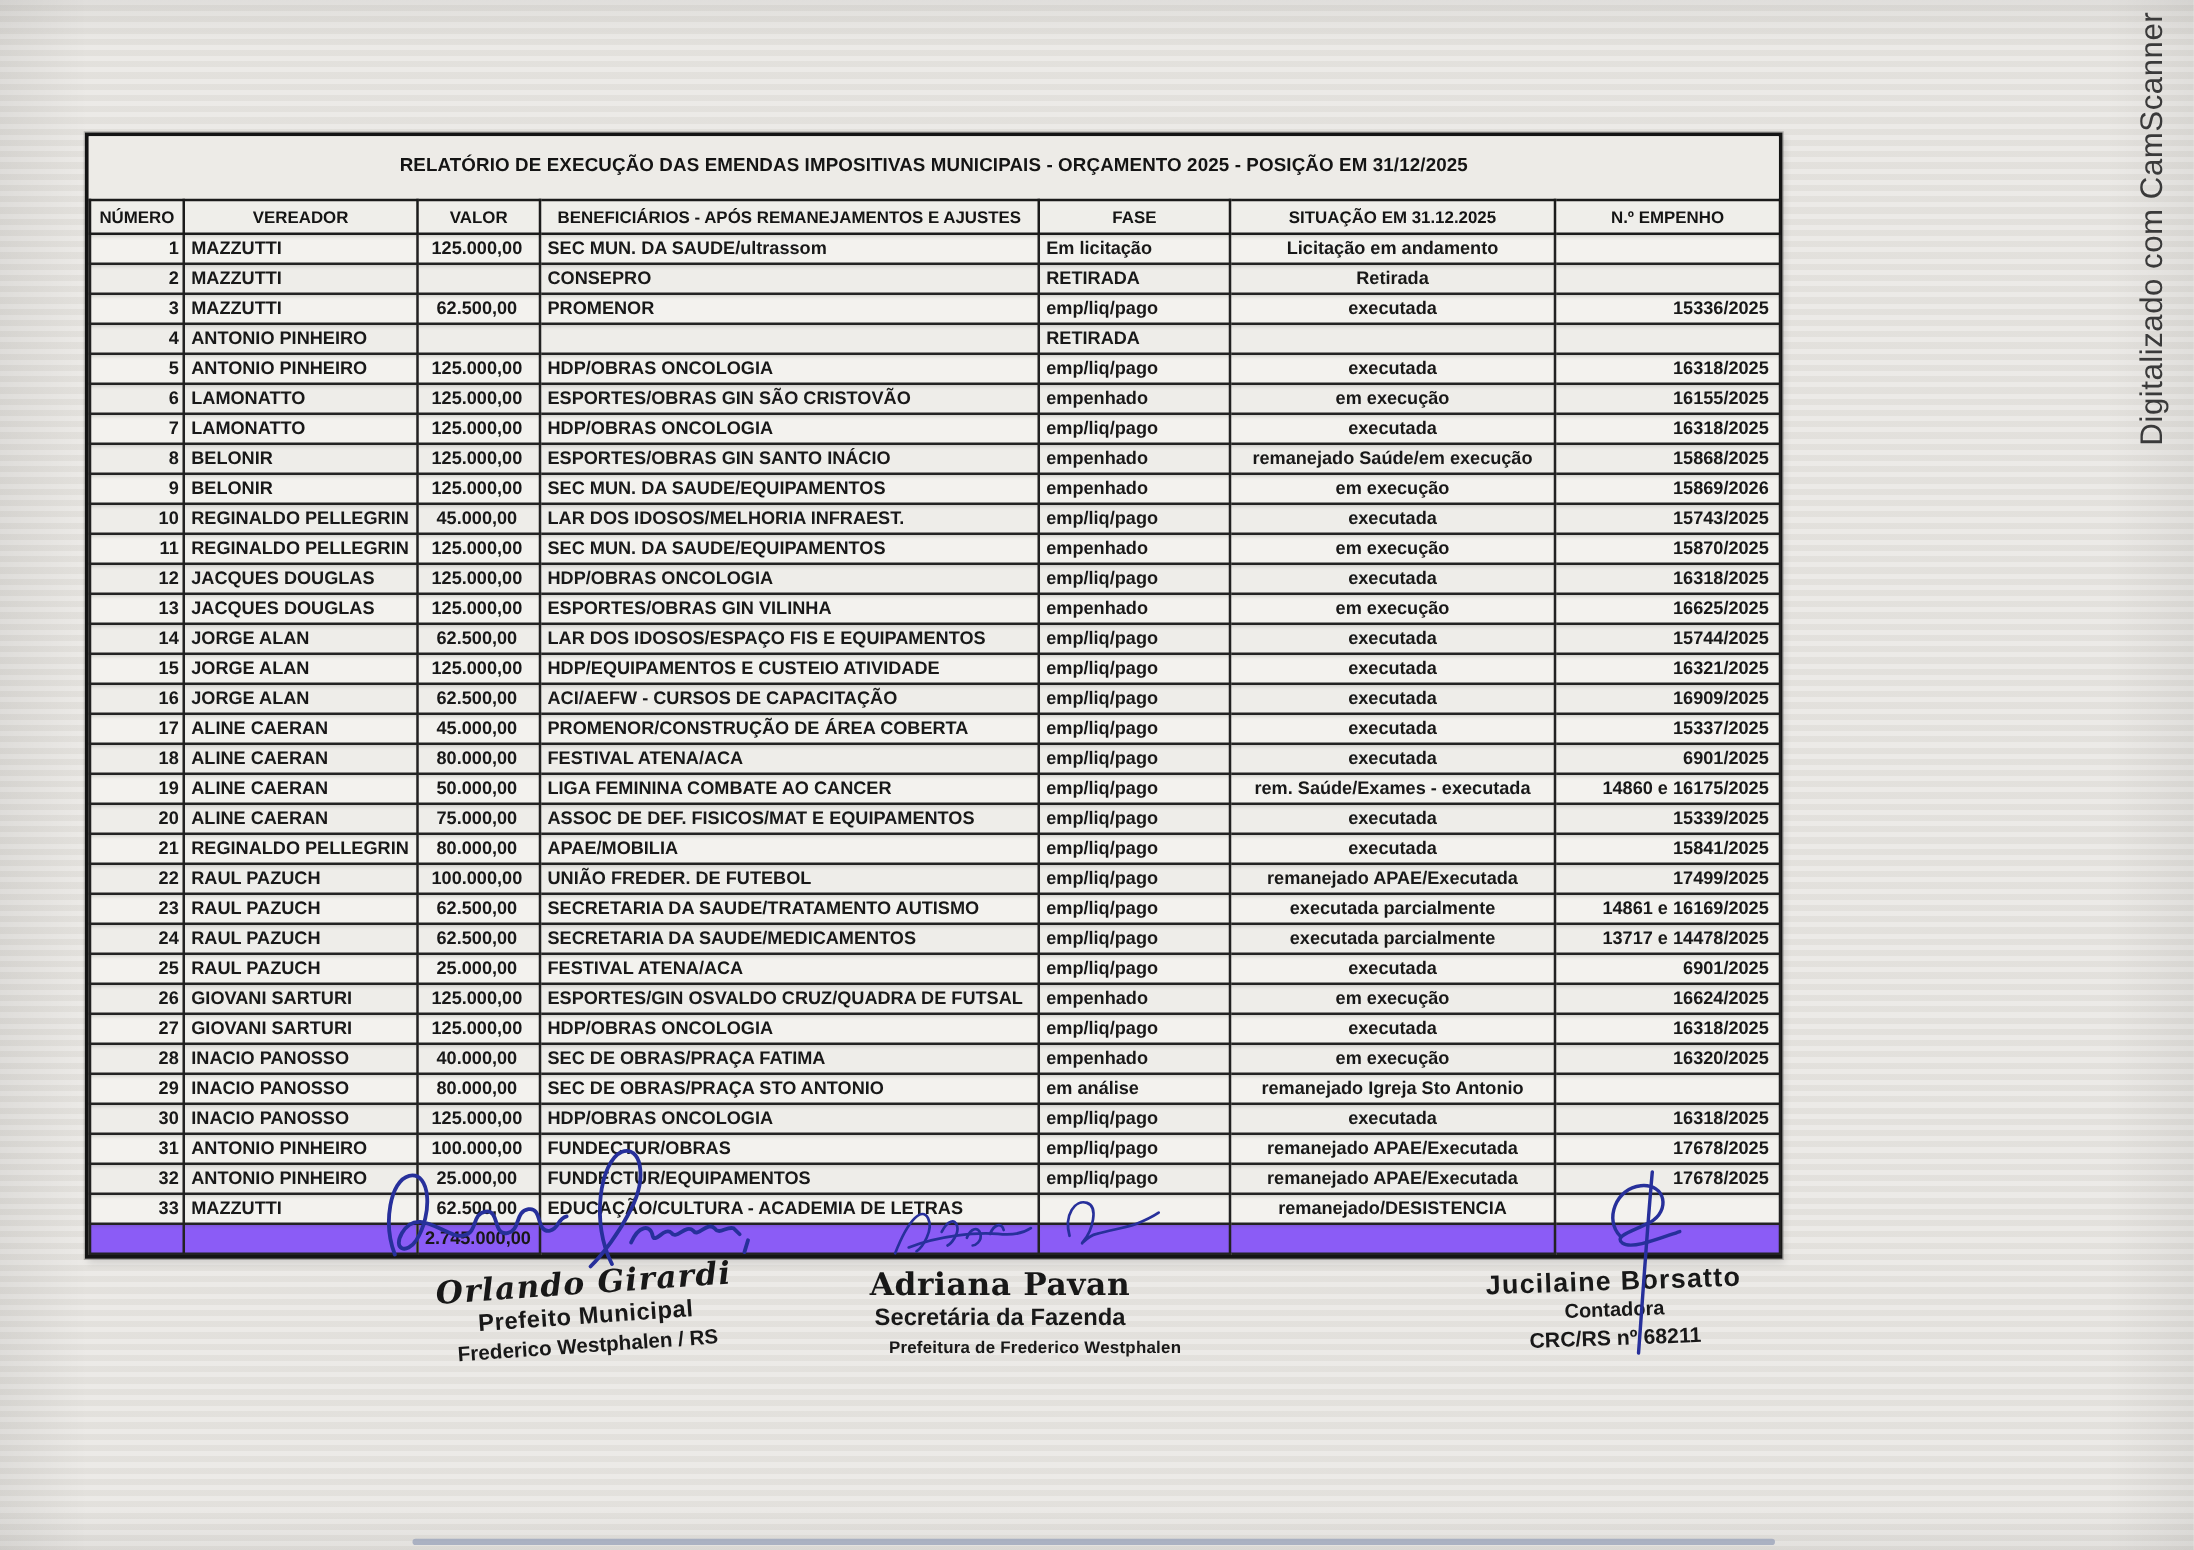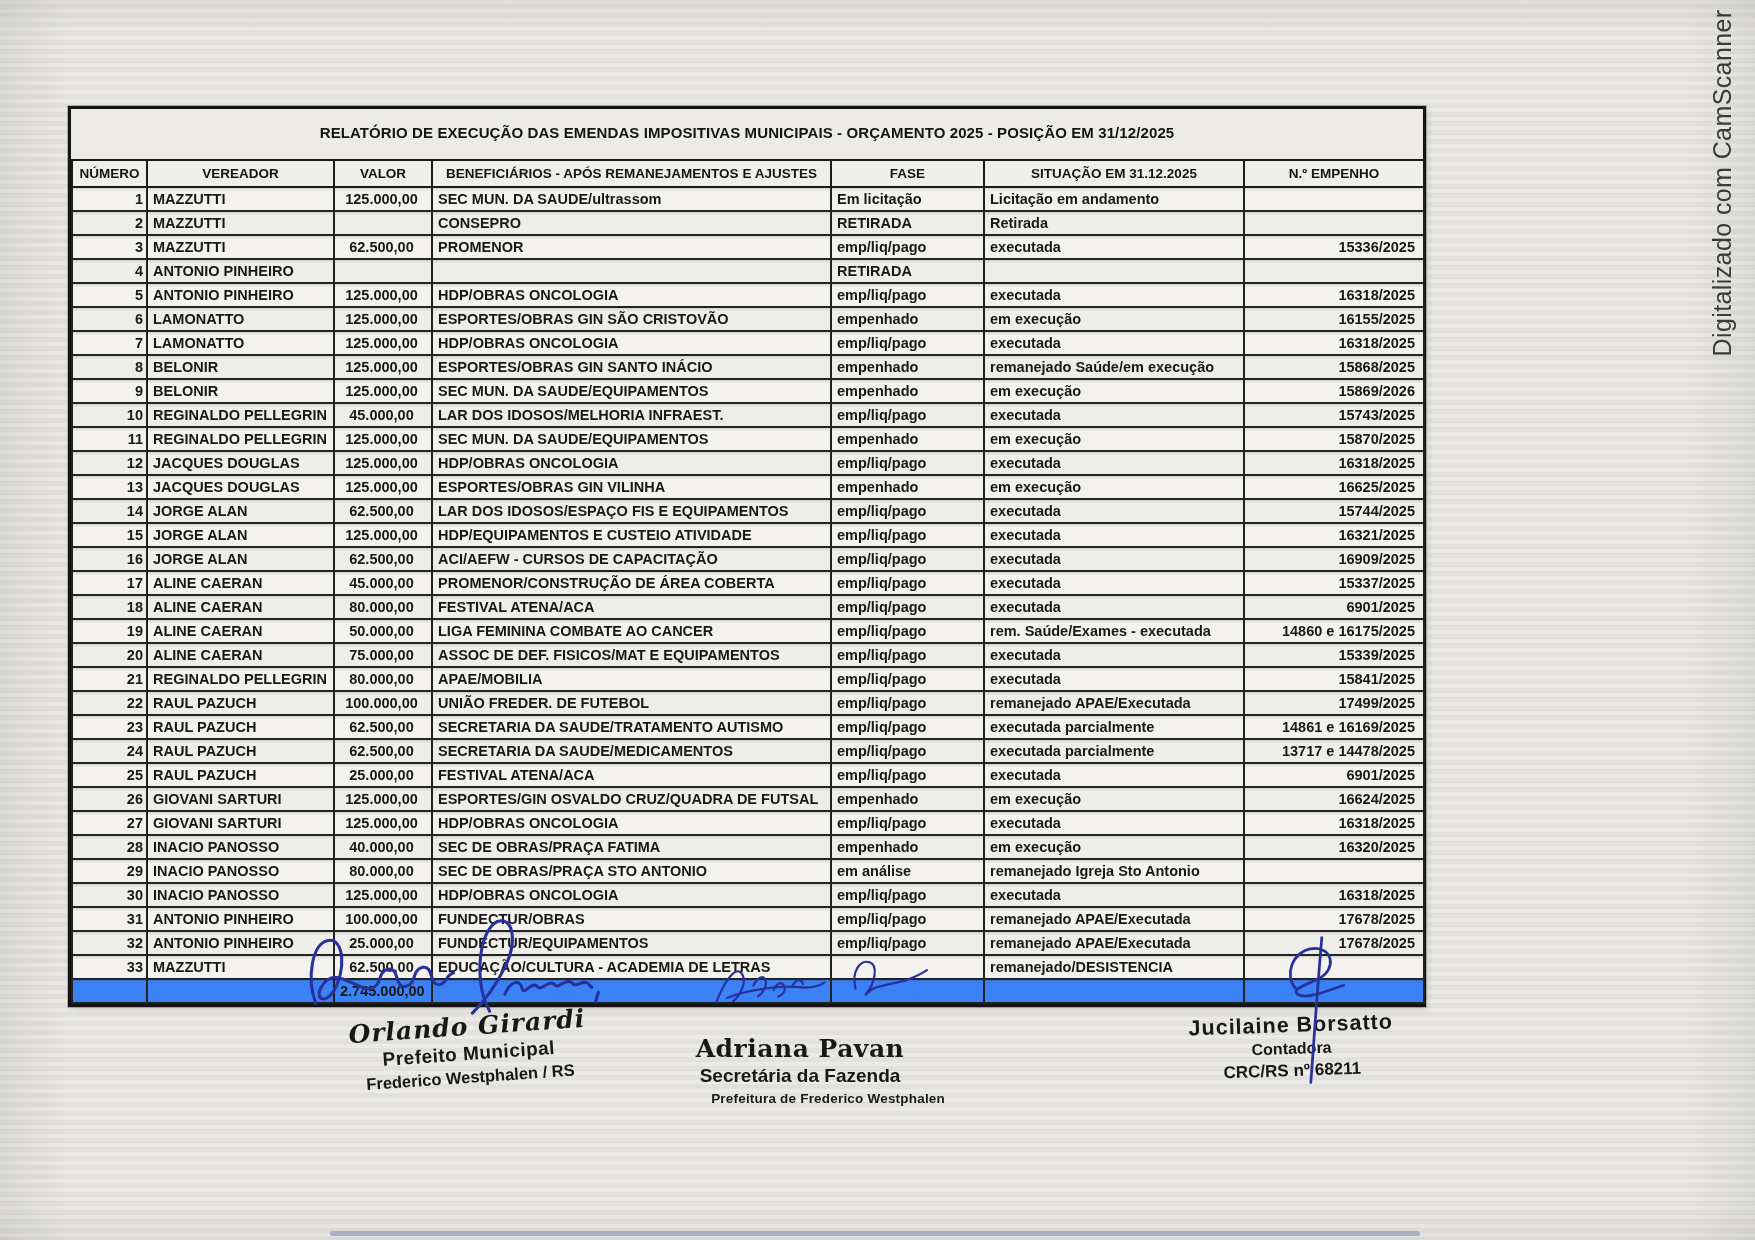--- a/index.html
+++ b/index.html
@@ -24,37 +24,37 @@
   th{
     font-size:13.5px;font-weight:700;height:25px;border:2px solid #1b1b1b;
     background:#efeeea;color:#141414;padding:0 2px;overflow:hidden;white-space:nowrap;margin-left:36px;
   }
   td{
     font-size:14.5px;font-weight:700;height:22px;border:2px solid #222;
     padding:0 5px;background:#f3f2ee;white-space:nowrap;overflow:hidden;
     box-shadow:inset 0 3px 3px -2px rgba(70,65,60,.22);
   }
   tbody tr:nth-child(even) td{background:#eeede9;}
-  tfoot td{background:#3b82f6;}
+  tfoot td{background:#8b5cf6;}
   .c0{text-align:right;padding-right:3px;}
   .c1{text-align:left;}
   .c2{text-align:center;padding-right:8px;}
   .c3{text-align:left;}
   .c4{text-align:left;}
-  .c5{text-align:left;}
+  .c5{text-align:center;}
   .c6{text-align:right;padding-right:8px;}
   
   .sig-block{position:absolute;text-align:center;}
   .sig-svg{position:absolute;pointer-events:none;}
   .sig-text{position:relative;}
   .sig1 .sig-text{padding-top:100px;transform:rotate(-4deg);}
   .sig1 .sig-name{font-family:"DejaVu Serif", serif;font-style:italic;font-weight:700;font-size:25px;letter-spacing:1px;}
   .sig1 .sig-role{font-size:19px;font-weight:700;margin-top:2px;letter-spacing:.5px;}
   .sig1 .sig-org{font-size:16.5px;font-weight:600;margin-top:3px;}
-  .sig2 .sig-text{padding-top:79px;}
+  .sig2 .sig-text{padding-top:58px;}
   .sig2 .sig-name{font-family:"DejaVu Serif", serif;font-weight:600;font-size:25px;letter-spacing:.5px;}
   .sig2 .sig-role{font-size:19px;font-weight:600;margin-top:2px;}
   .sig2 .sig-org{font-size:13.5px;font-weight:700;margin-top:4px;letter-spacing:.2px;text-align:right;}
   .sig3 .sig-text{padding-top:88px;transform:rotate(-2deg);}
   .sig3 .sig-name{font-size:21.5px;font-weight:700;letter-spacing:1px;}
   .sig3 .sig-role{font-size:16px;font-weight:700;margin-top:2px;}
   .sig3 .sig-org{font-size:17px;font-weight:700;margin-top:3px;}
   
   .watermark{
     position:absolute;left:1557px;top:177px;width:330px;white-space:nowrap;

